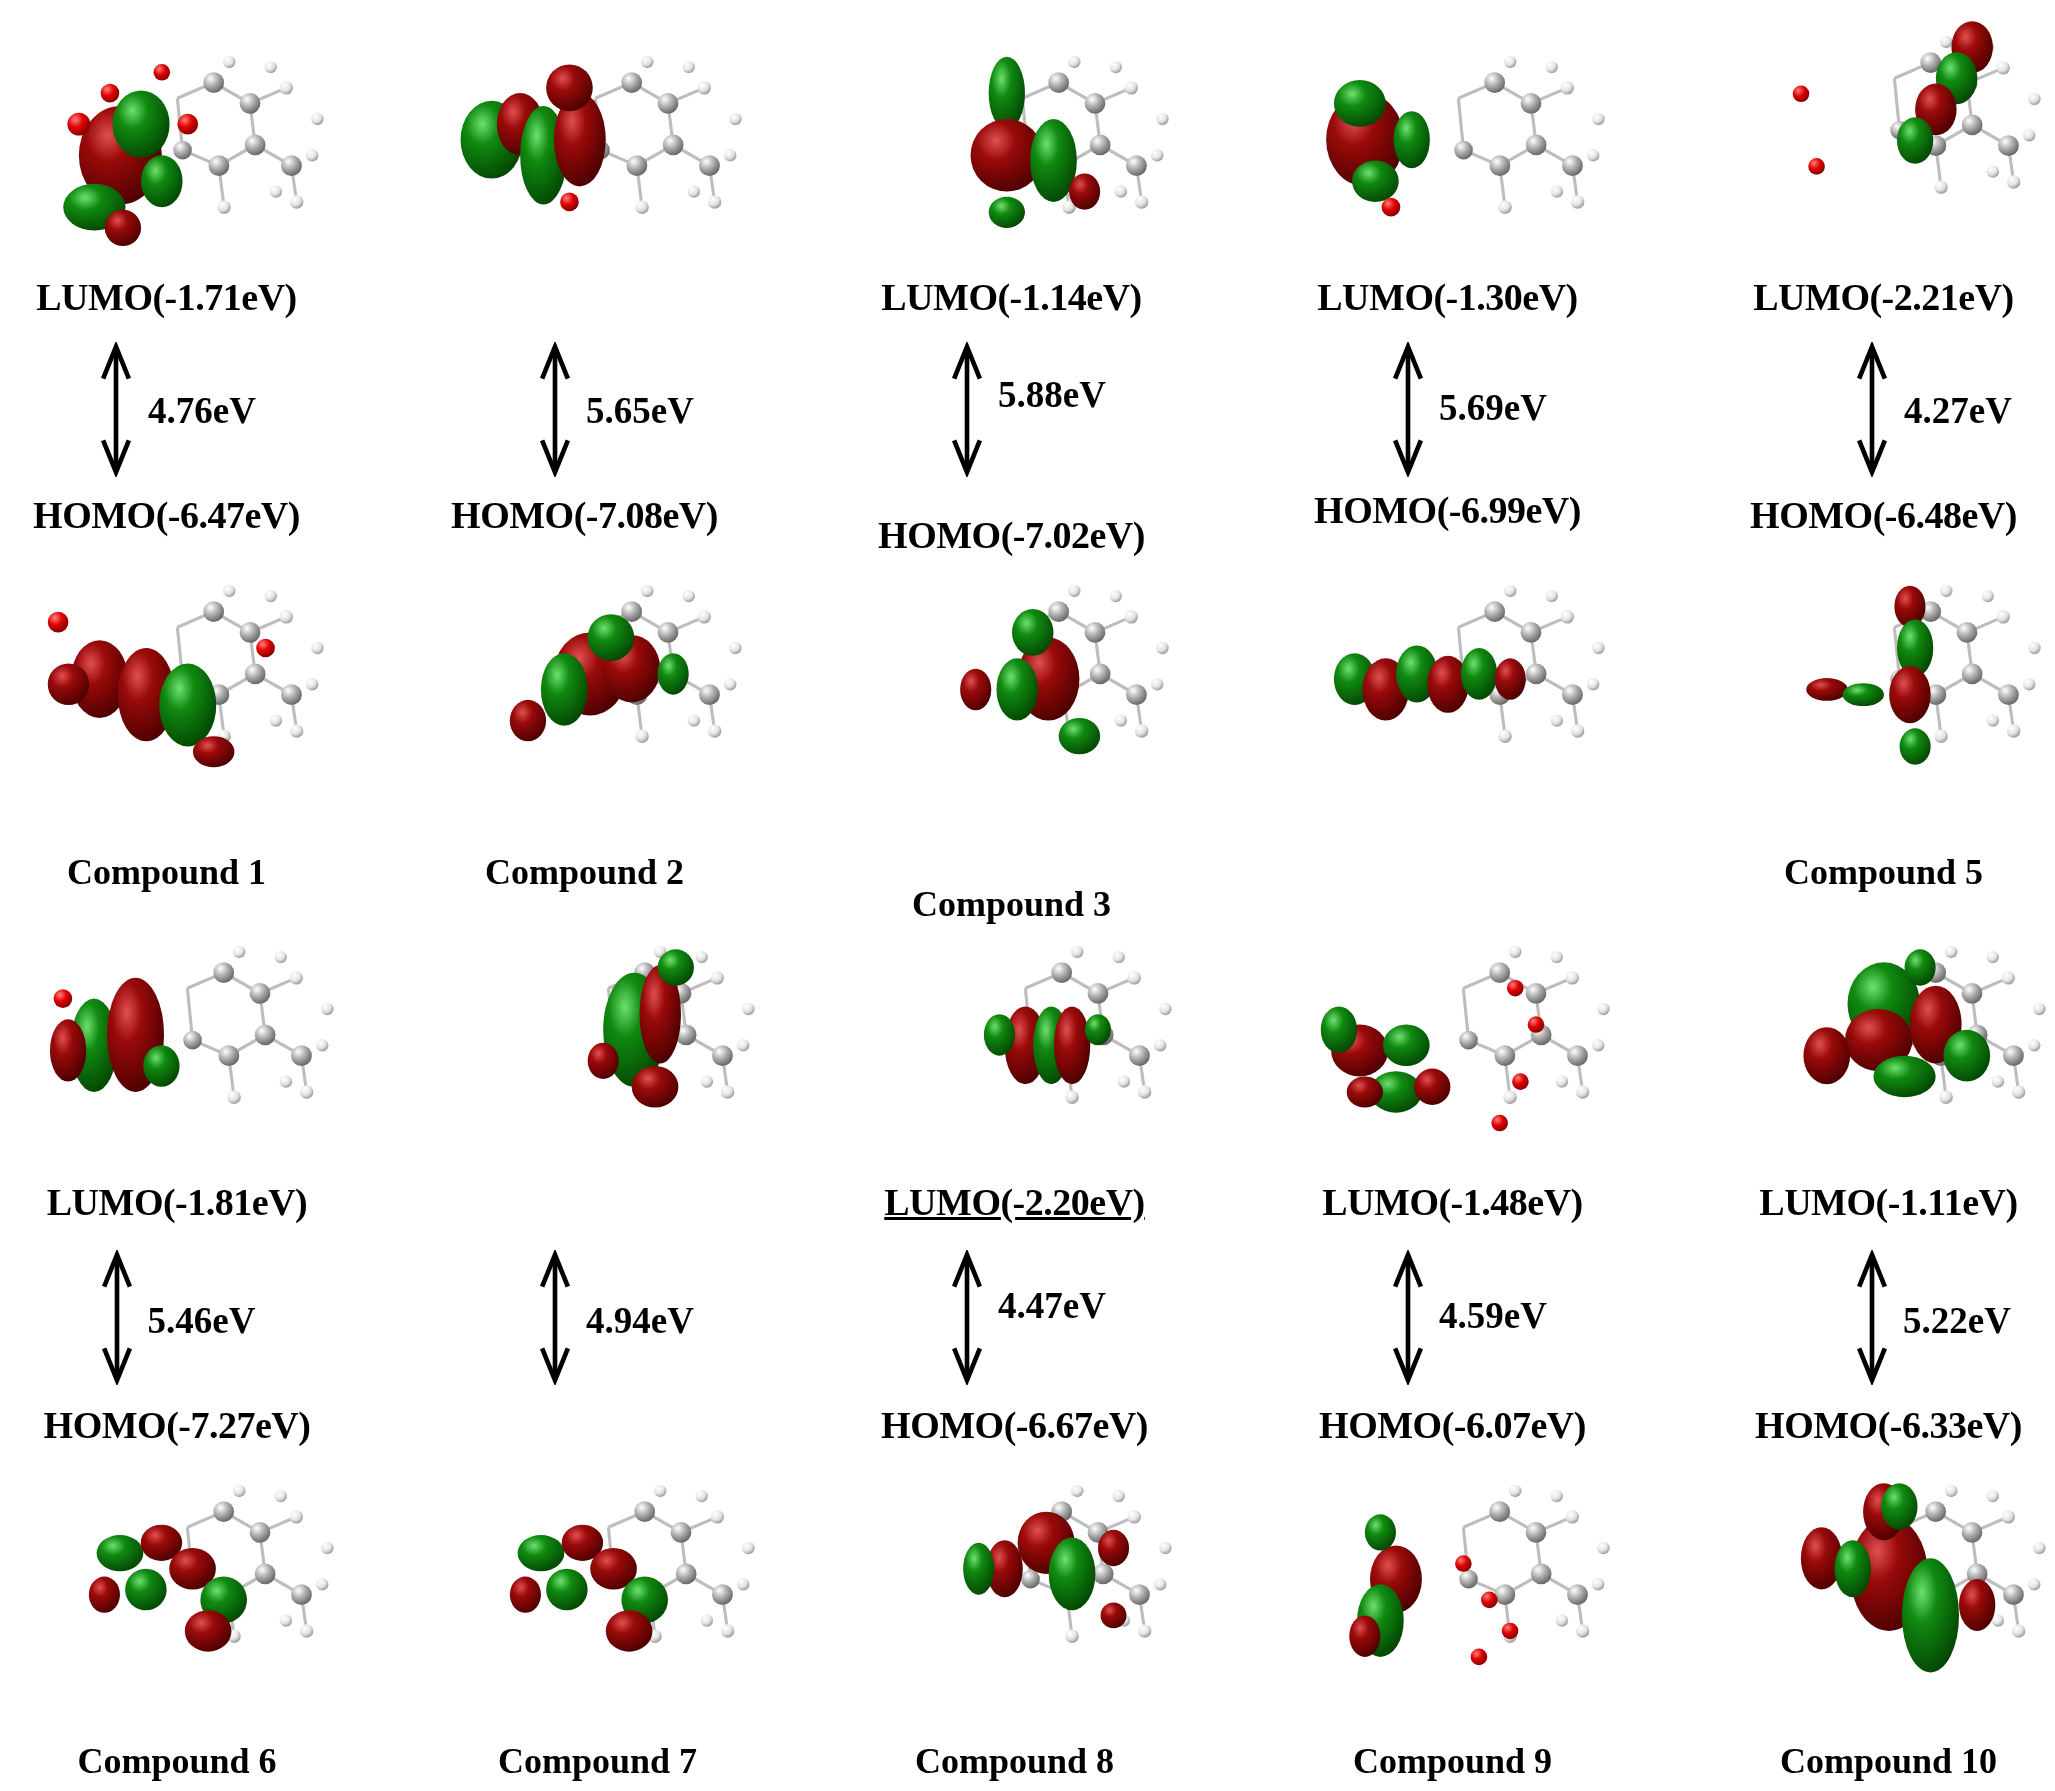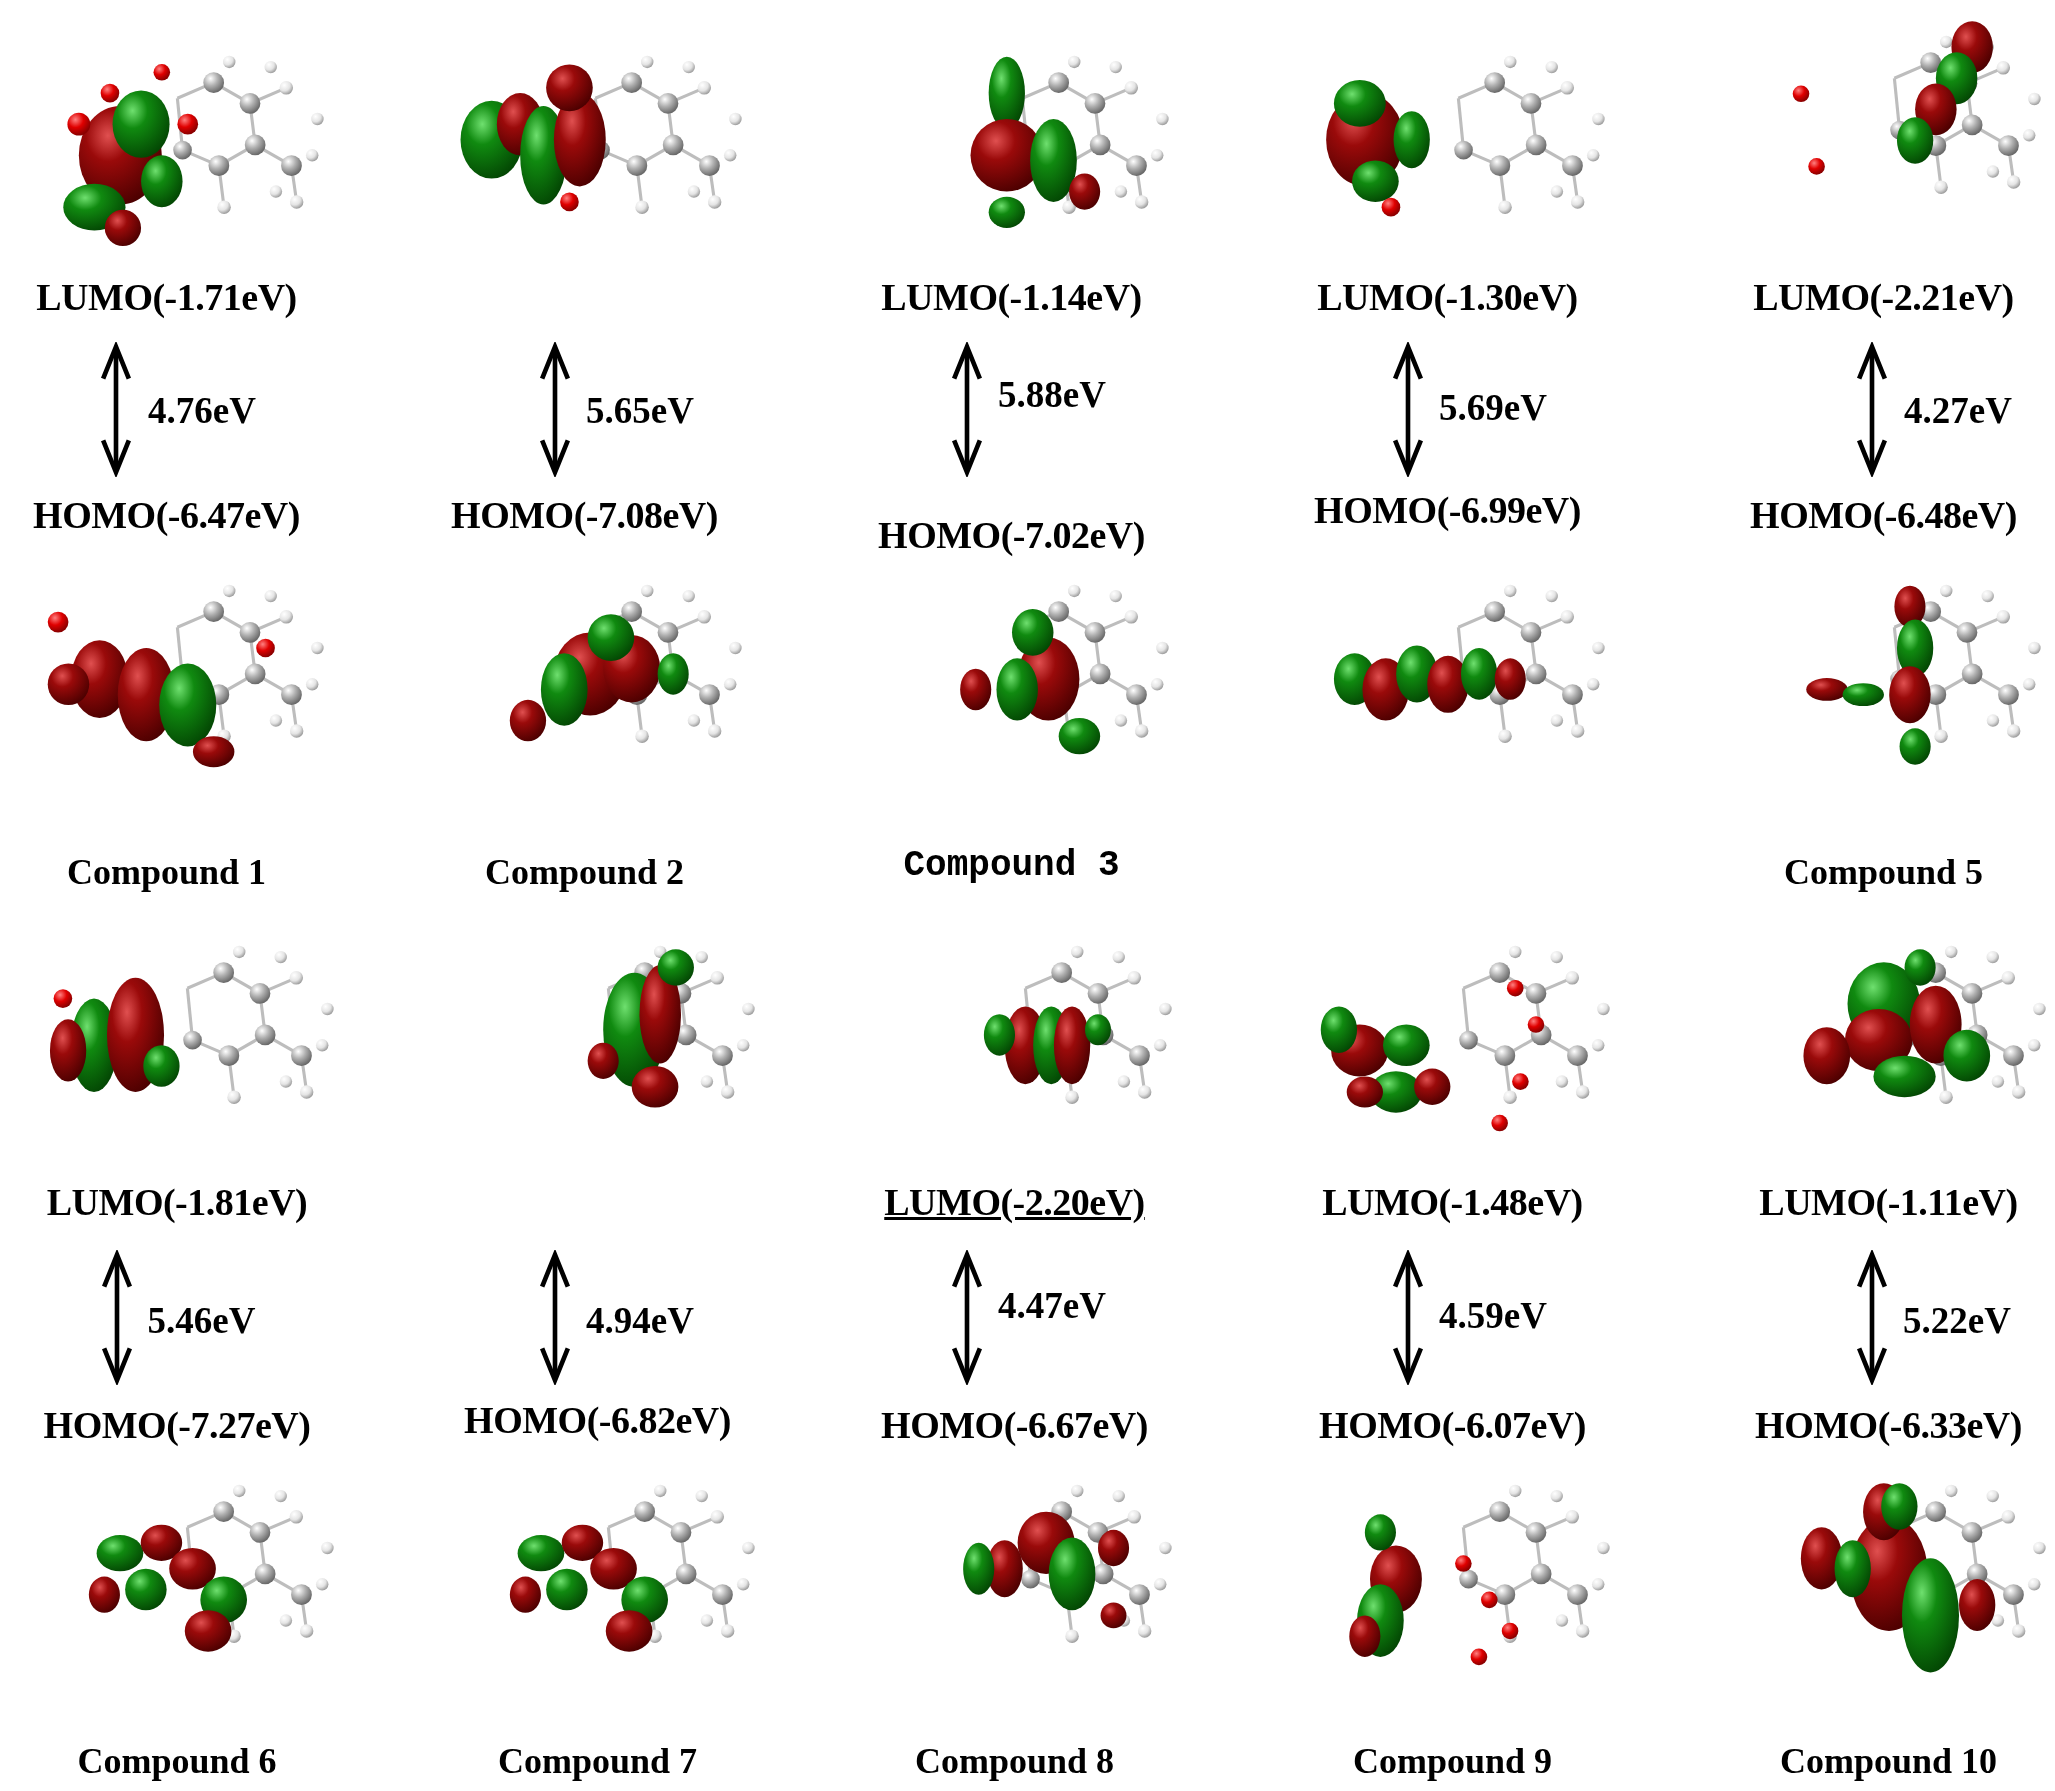--- a/index.html
+++ b/index.html
@@ -153,21 +153,21 @@
   <div class="gap" style="left:192px;top:373px;">5.88eV</div>
   <div class="lbl" style="top:493px;margin-top:20px;">HOMO(-7.02eV)</div>
   <svg class="mol" style="top:565px;" viewBox="0 0 620 430">
     <use href="#skel"></use>
     <ellipse cx="380" cy="220" rx="60" ry="80" fill="url(#gRed)"></ellipse>
     <ellipse cx="320" cy="240" rx="40" ry="60" fill="url(#gGreen)"></ellipse>
     <ellipse cx="350" cy="130" rx="40" ry="45" fill="url(#gGreen)"></ellipse>
     <ellipse cx="440" cy="330" rx="40" ry="35" fill="url(#gGreen)"></ellipse>
     <ellipse cx="240" cy="240" rx="30" ry="40" fill="url(#gRed)"></ellipse>
   </svg>
-  <div class="cname" style="top:845px;font-family:Liberation Mono, monospace;">Compound 3</div>
+  <div class="cname" style="top:883px;">Compound 3</div>
 </div>
 
 <div class="panel" style="left:1242px;top:0;">
   <svg class="mol" style="top:36px;" viewBox="0 0 620 430">
     <use href="#skel"></use>
     <ellipse cx="150" cy="200" rx="75" ry="90" fill="url(#gRed)"></ellipse>
     <ellipse cx="140" cy="130" rx="50" ry="45" fill="url(#gGreen)"></ellipse>
     <ellipse cx="170" cy="280" rx="45" ry="40" fill="url(#gGreen)"></ellipse>
     <ellipse cx="240" cy="200" rx="35" ry="55" fill="url(#gGreen)"></ellipse>
     <circle cx="200" cy="330" r="18" fill="url(#gO)"></circle>
@@ -251,21 +251,20 @@
     <ellipse cx="380" cy="200" rx="60" ry="110" fill="url(#gGreen)"></ellipse>
     <ellipse cx="430" cy="170" rx="40" ry="95" fill="url(#gRed)"></ellipse>
     <ellipse cx="460" cy="80" rx="35" ry="35" fill="url(#gGreen)"></ellipse>
     <ellipse cx="420" cy="310" rx="45" ry="40" fill="url(#gRed)"></ellipse>
     <ellipse cx="320" cy="260" rx="30" ry="35" fill="url(#gRed)"></ellipse>
   </svg>
   <svg class="arrow" style="left:145px;top:345px;" viewBox="0 0 70 260">
       <use href="#arrowShape"></use>
     </svg>
   <div class="gap" style="left:194px;top:394px;">4.94eV</div>
-  <div class="lbl" style="top:493px;">HOMO(-6.82eV)</div>
   <svg class="mol" style="top:560px;" viewBox="0 0 620 430">
     <use href="#skel"></use>
     <ellipse cx="200" cy="170" rx="45" ry="35" fill="url(#gGreen)"></ellipse>
     <ellipse cx="280" cy="150" rx="40" ry="35" fill="url(#gRed)"></ellipse>
     <ellipse cx="340" cy="200" rx="45" ry="40" fill="url(#gRed)"></ellipse>
     <ellipse cx="250" cy="240" rx="40" ry="40" fill="url(#gGreen)"></ellipse>
     <ellipse cx="400" cy="260" rx="45" ry="45" fill="url(#gGreen)"></ellipse>
     <ellipse cx="370" cy="320" rx="45" ry="40" fill="url(#gRed)"></ellipse>
     <ellipse cx="170" cy="250" rx="30" ry="35" fill="url(#gRed)"></ellipse>
   </svg>

